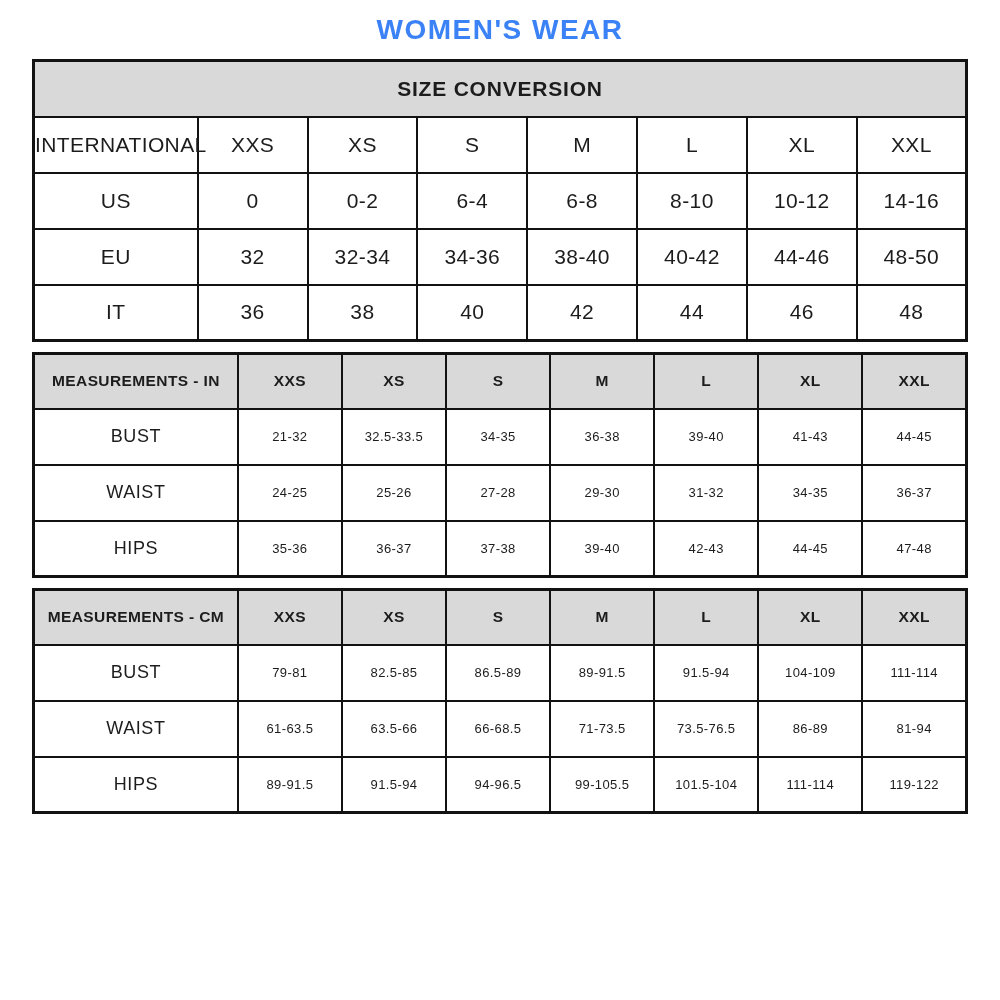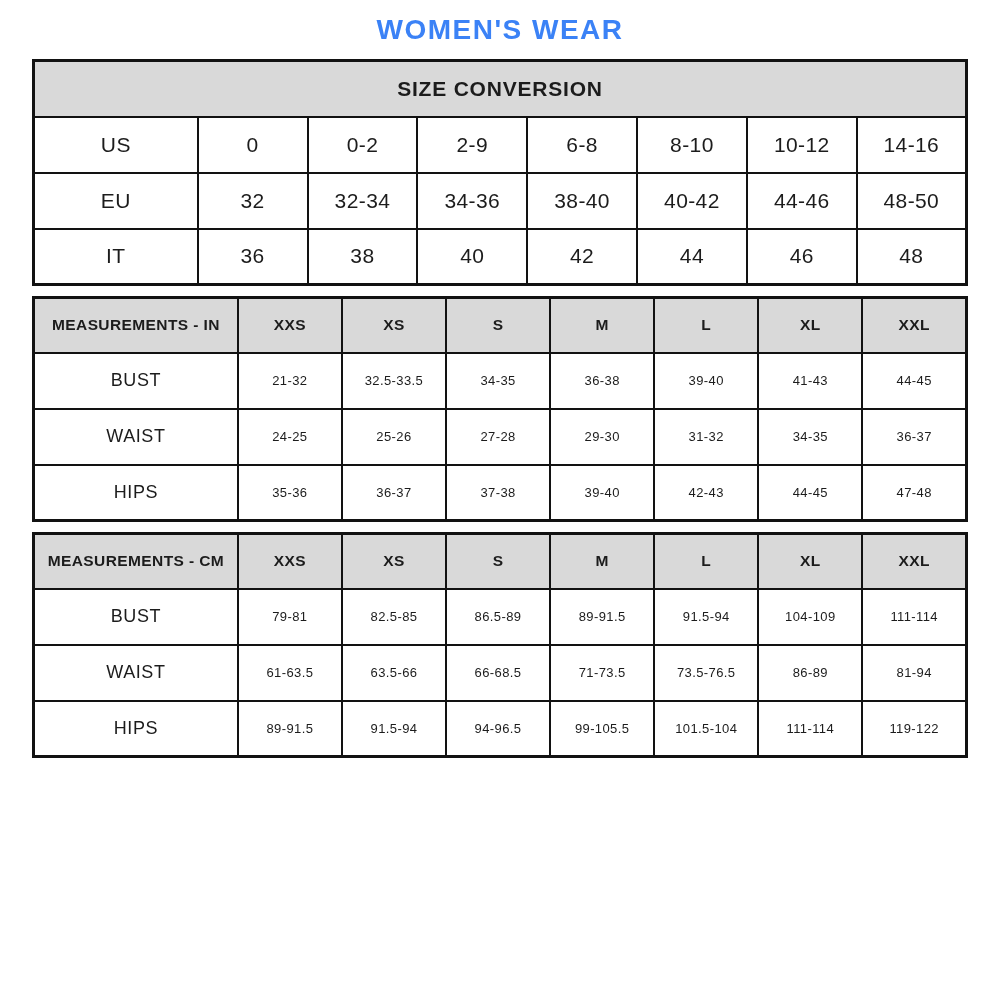--- a/index.html
+++ b/index.html
@@ -73,24 +73,34 @@
       <col>
       <col>
   </colgroup>
   <tbody>
     <tr>
       <td colspan="8" class="banner-cell">SIZE CONVERSION</td>
     </tr>
   </tbody>
   <tbody id="t1-body">
       <tr>
+        <td class="row-label">INTERNATIONAL</td>
+        <td class="cell">XXS</td>
+        <td class="cell">XS</td>
+        <td class="cell">S</td>
+        <td class="cell">M</td>
+        <td class="cell">L</td>
+        <td class="cell">XL</td>
+        <td class="cell">XXL</td>
+      </tr>
+      <tr>
         <td class="row-label">US</td>
         <td class="cell">0</td>
         <td class="cell">0-2</td>
-        <td class="cell">2-9</td>
+        <td class="cell">6-4</td>
         <td class="cell">6-8</td>
         <td class="cell">8-10</td>
         <td class="cell">10-12</td>
         <td class="cell">14-16</td>
       </tr>
       <tr>
         <td class="row-label">EU</td>
         <td class="cell">32</td>
         <td class="cell">32-34</td>
         <td class="cell">34-36</td>

